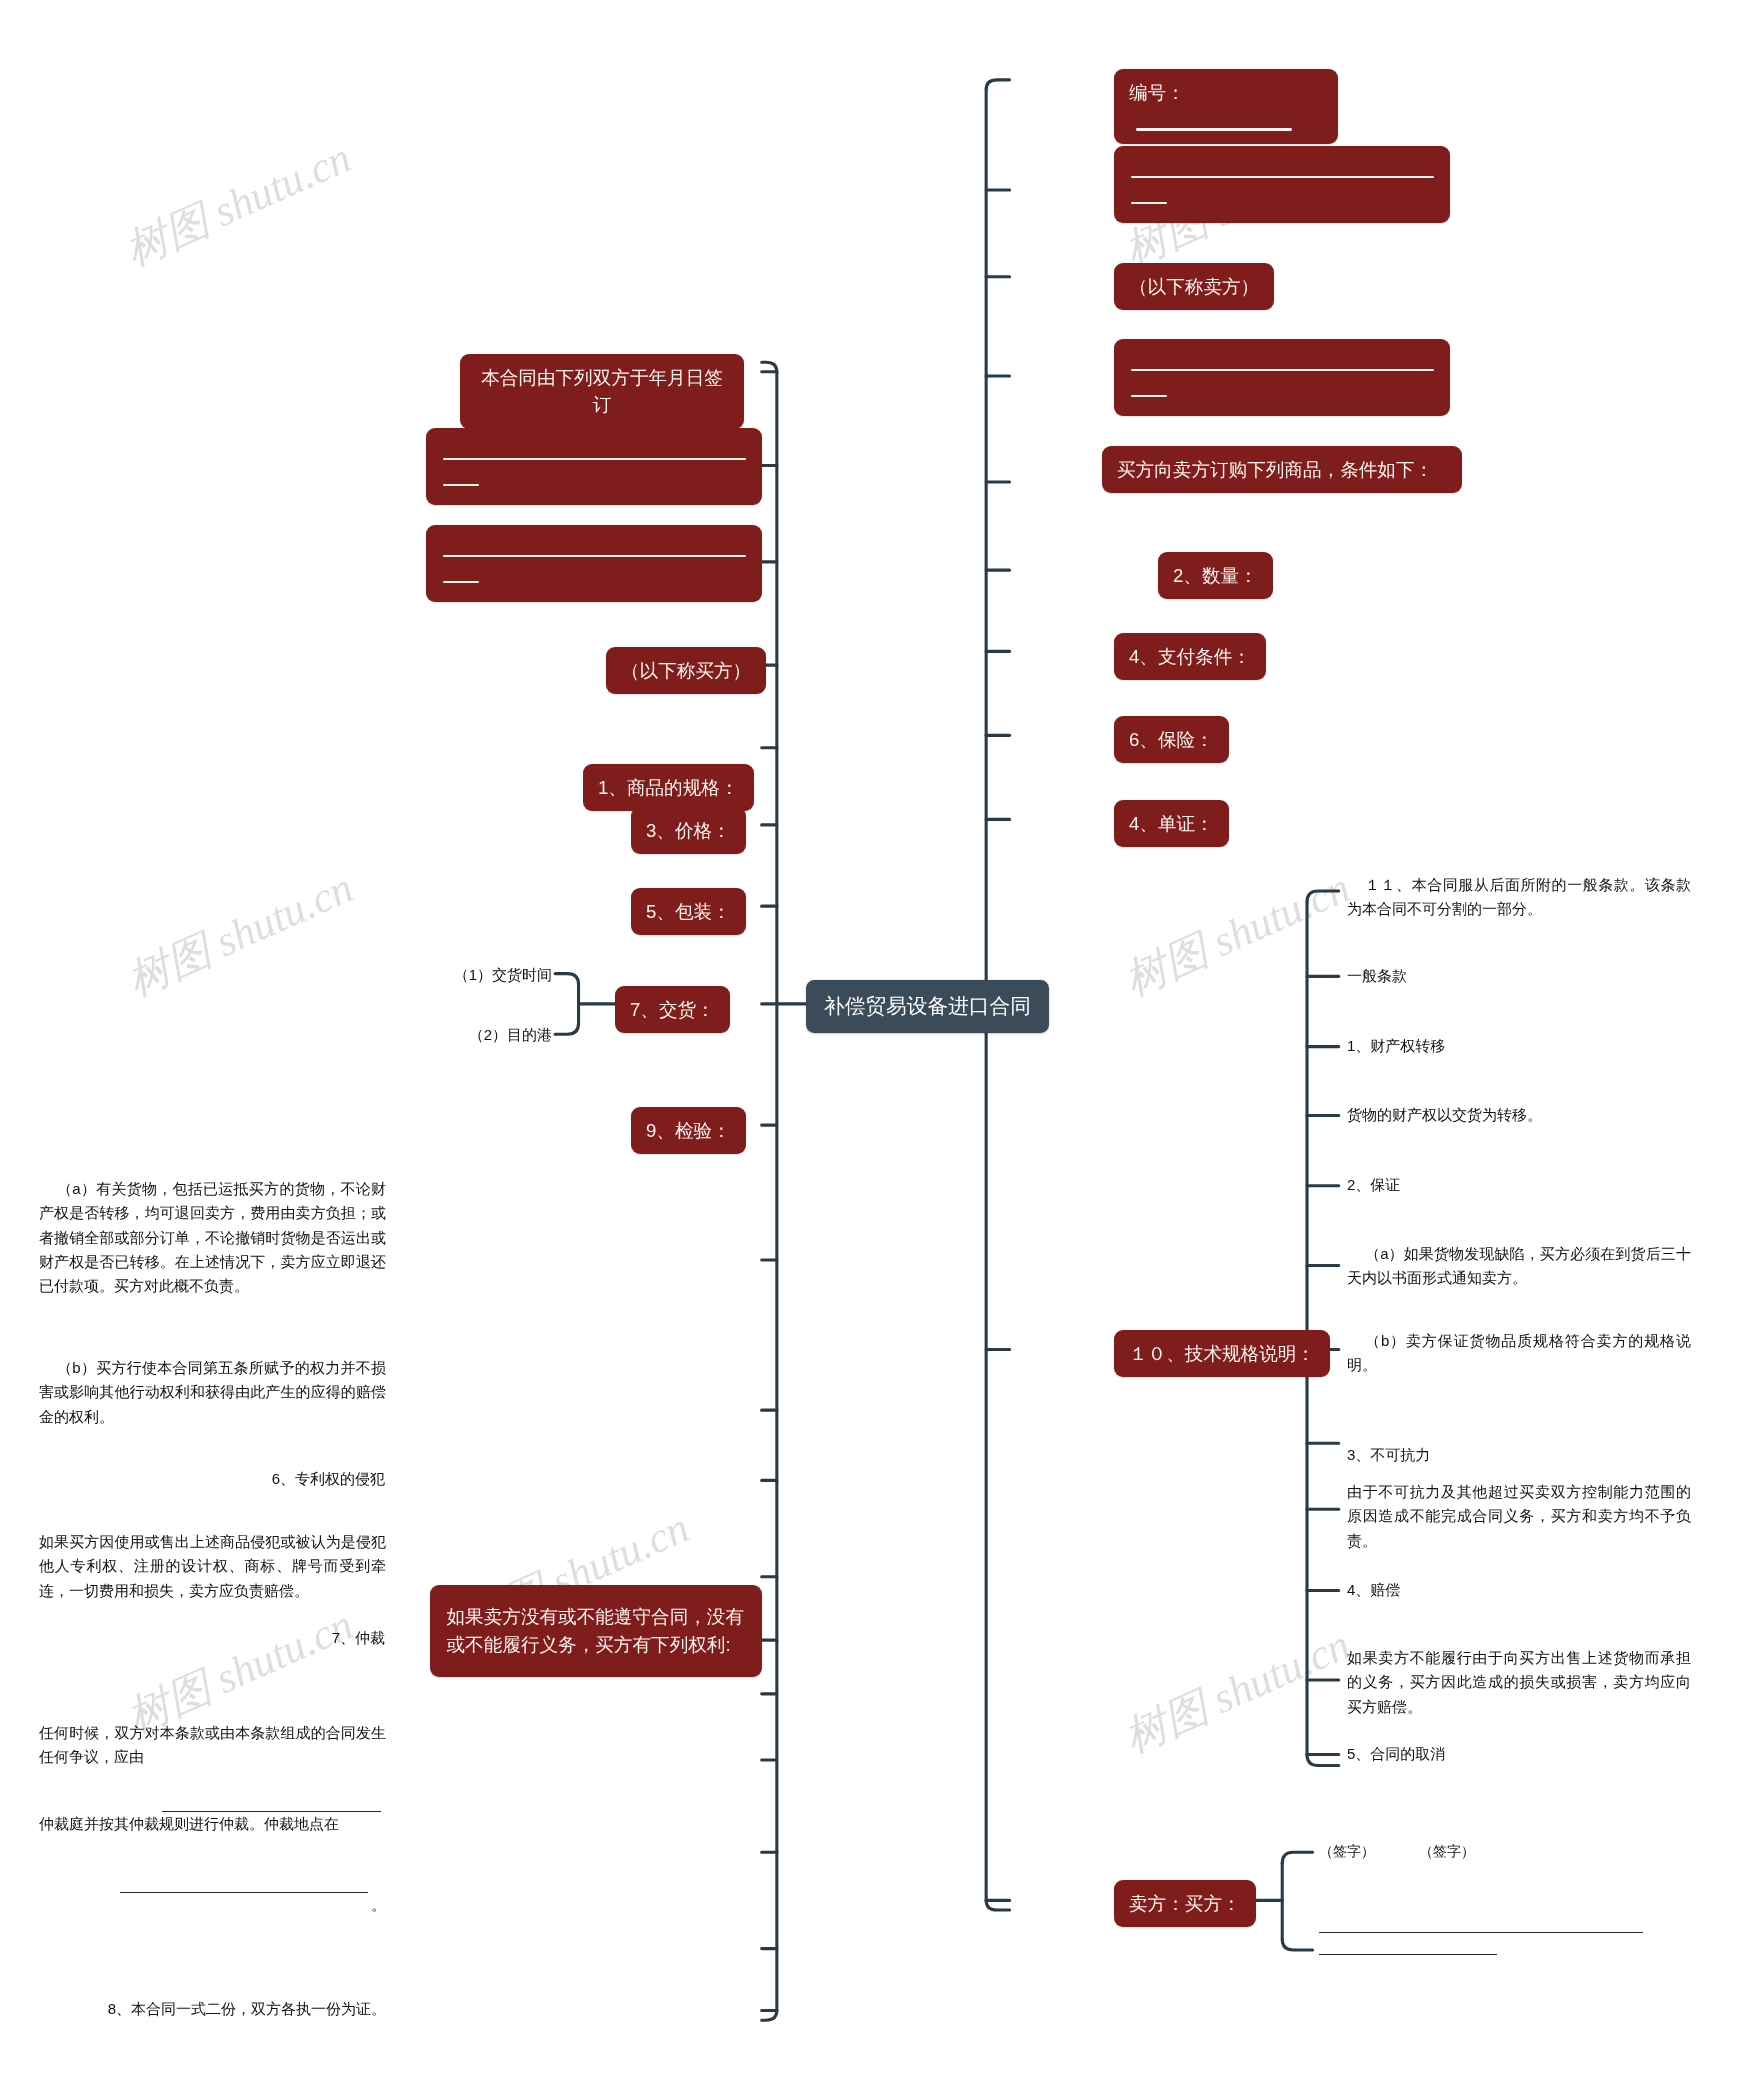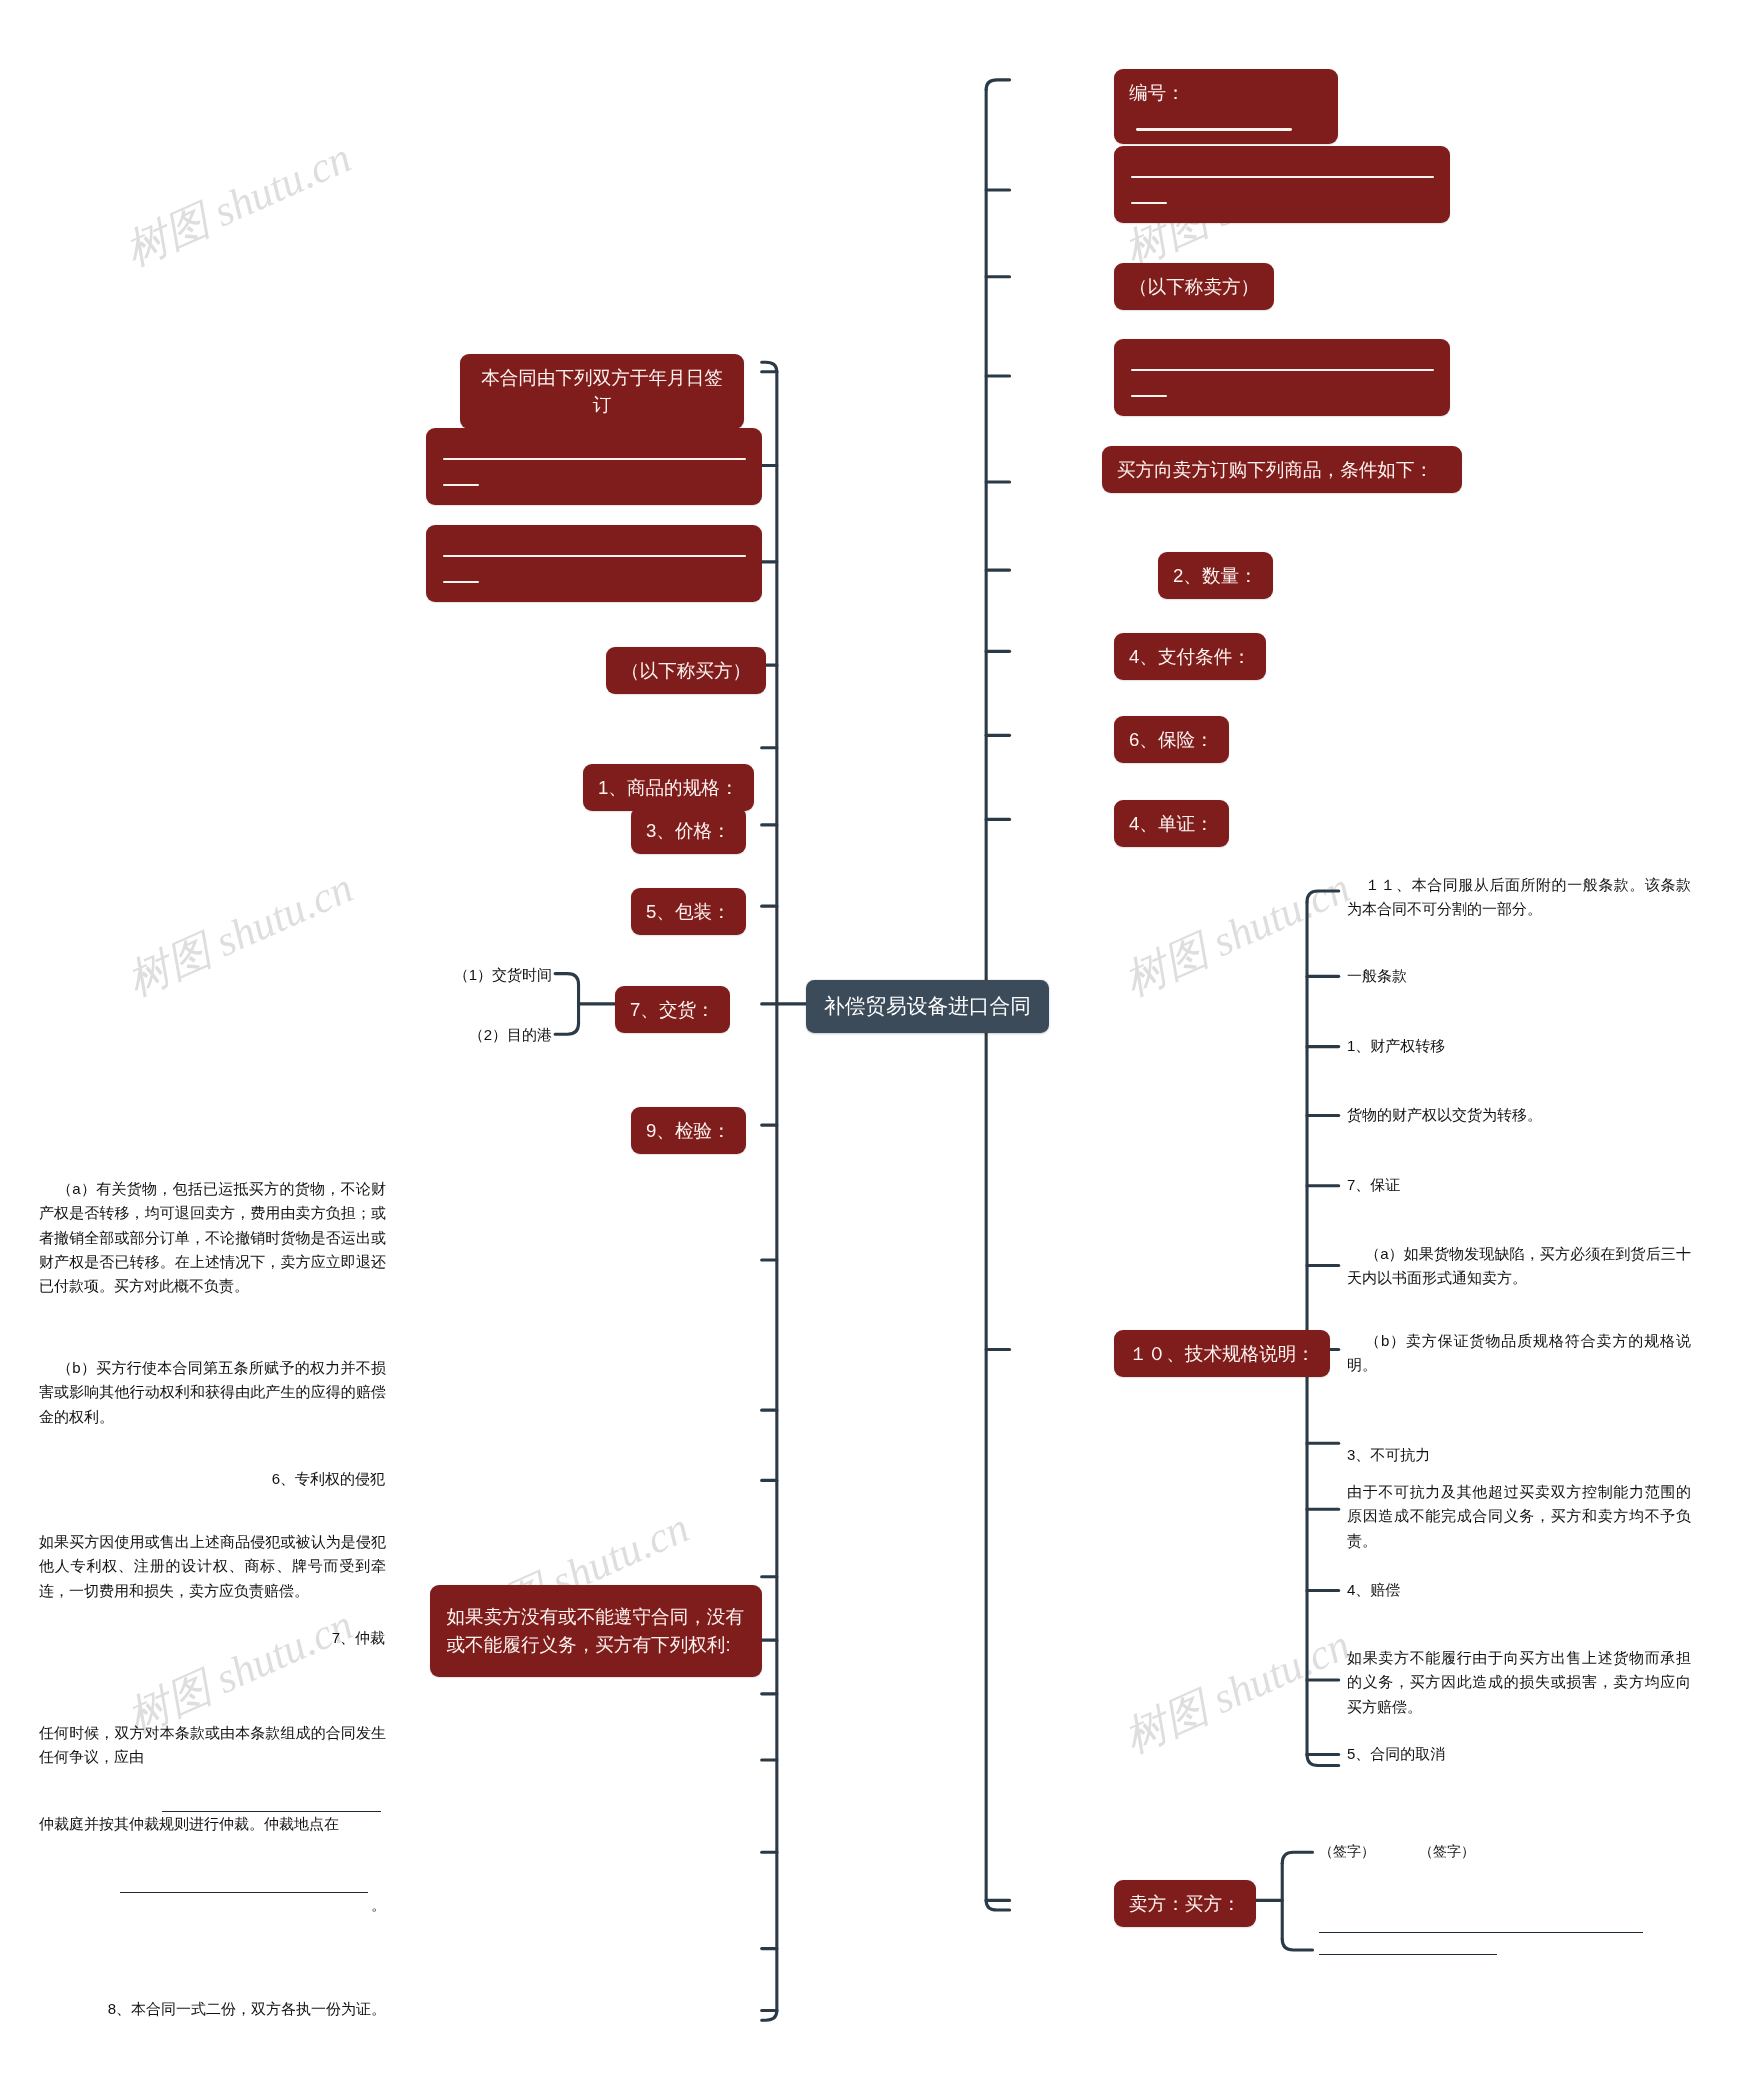--- a/index.html
+++ b/index.html
@@ -221,21 +221,21 @@
 <div class="node chip" style="left:1114px;top:1330px;">１０、技术规格说明：</div>
 
 <div class="node plain" style="left:1347px;top:873px;width:344px;text-indent:18px;text-align:justify;">１１、本合同服从后面所附的一般条款。该条款为本合同不可分割的一部分。</div>
 
 <div class="node plain" style="left:1347px;top:964px;width:344px;">一般条款</div>
 
 <div class="node plain" style="left:1347px;top:1034px;width:344px;">1、财产权转移</div>
 
 <div class="node plain" style="left:1347px;top:1103px;width:344px;">货物的财产权以交货为转移。</div>
 
-<div class="node plain" style="left:1347px;top:1173px;width:344px;">7、保证</div>
+<div class="node plain" style="left:1347px;top:1173px;width:344px;">2、保证</div>
 
 <div class="node plain" style="left:1347px;top:1242px;width:344px;text-indent:18px;text-align:justify;">（a）如果货物发现缺陷，买方必须在到货后三十天内以书面形式通知卖方。</div>
 
 <div class="node plain" style="left:1347px;top:1329px;width:344px;text-indent:18px;text-align:justify;">（b）卖方保证货物品质规格符合卖方的规格说明。</div>
 
 <div class="node plain" style="left:1347px;top:1431px;width:344px;margin-top:12px;">3、不可抗力</div>
 
 <div class="node plain" style="left:1347px;top:1480px;width:344px;text-align:justify;">由于不可抗力及其他超过买卖双方控制能力范围的原因造成不能完成合同义务，买方和卖方均不予负责。</div>
 
 <div class="node plain" style="left:1347px;top:1578px;width:344px;">4、赔偿</div>

